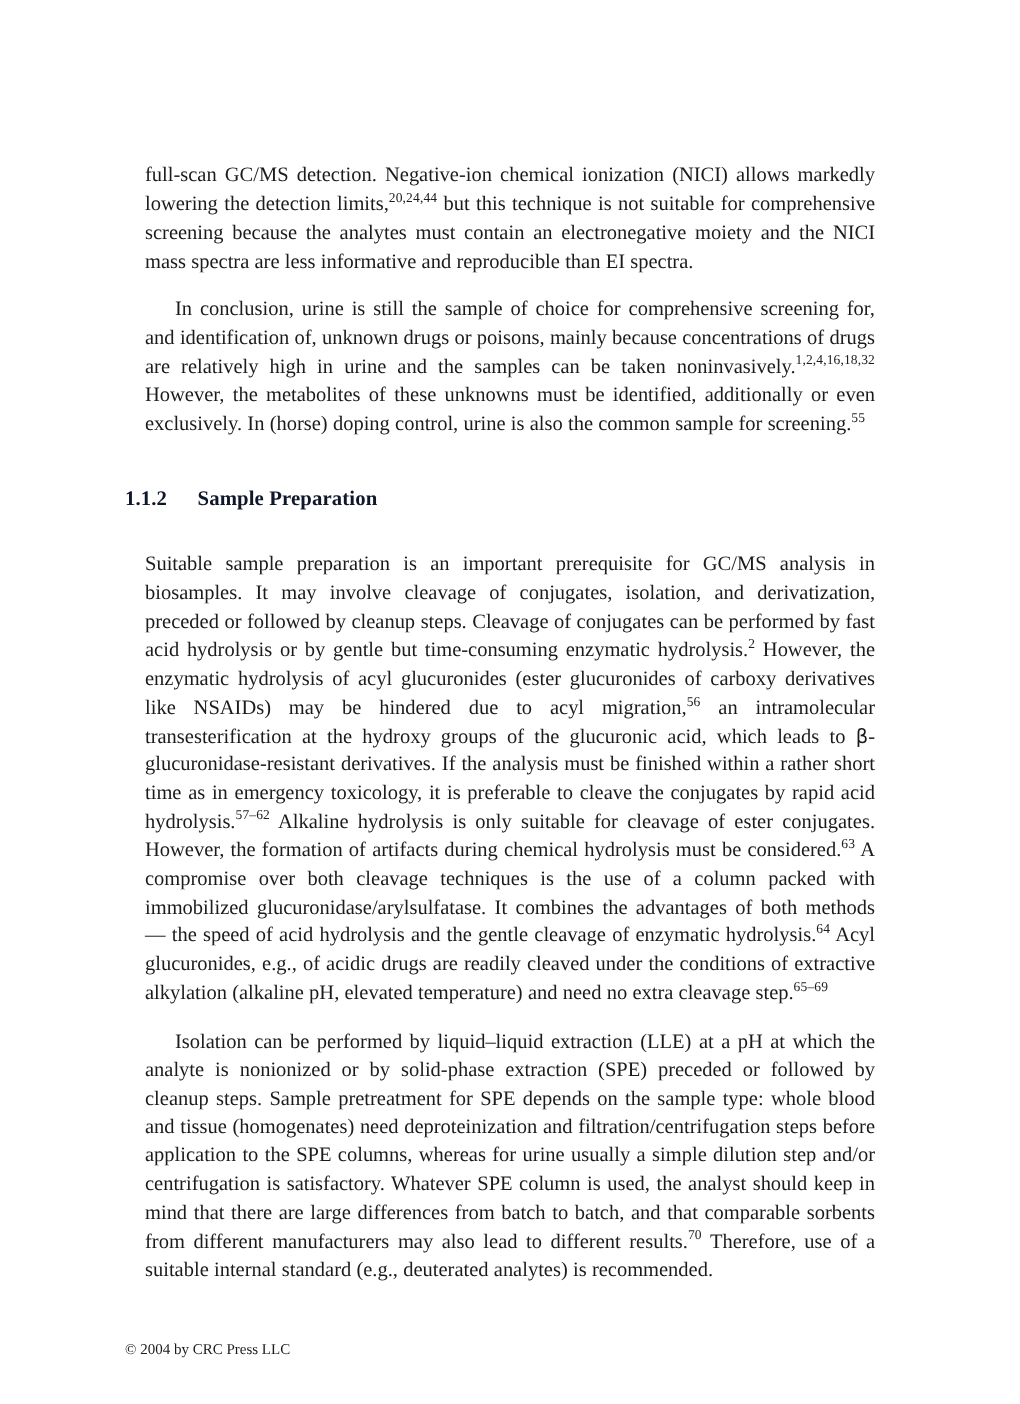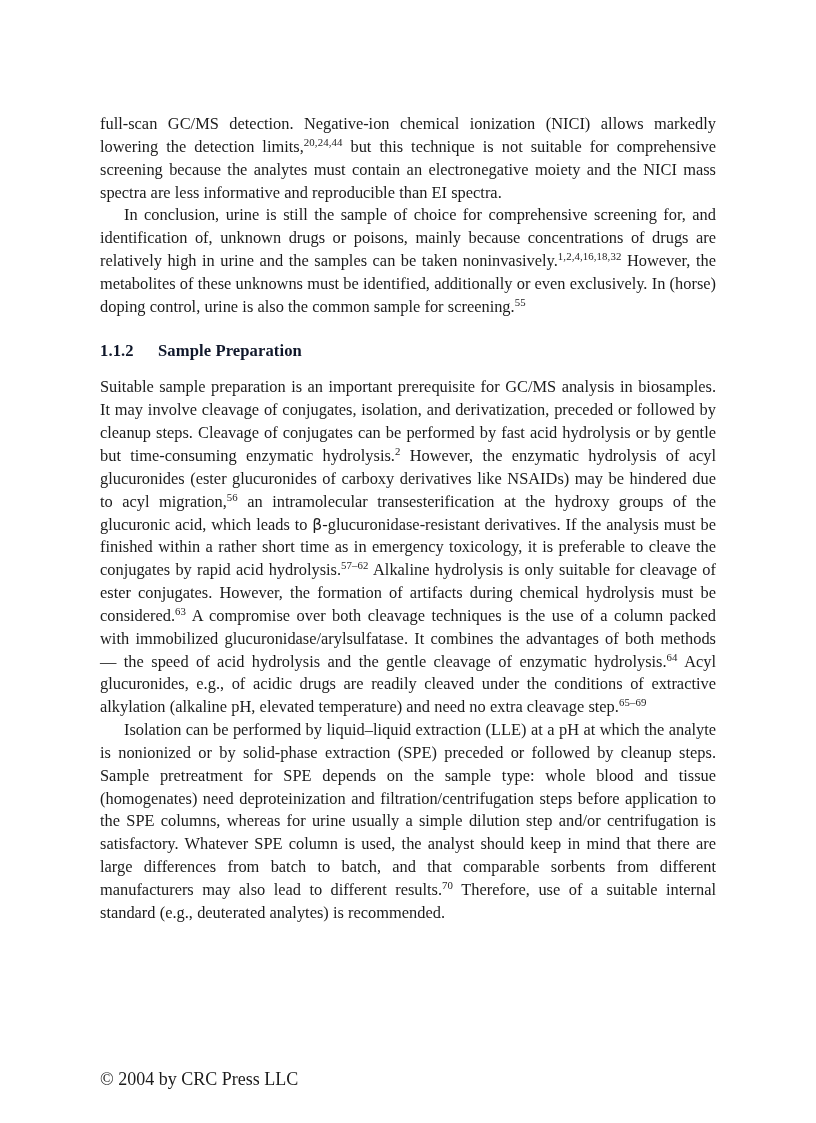--- a/index.html
+++ b/index.html
@@ -25,21 +25,21 @@
   }
 
   .content {
     position: absolute;
     left: 100px;
     top: 113px;
     width: 616px;
   }
 
   p.body-text {
-    margin: 0;
+    margin: 16px;
     font-size: 16.4px;
     line-height: 22.85px;
     text-align: justify;
     text-justify: inter-word;
     color: #1b1b1b;
     -webkit-hyphens: none;
     hyphens: none;
     word-spacing: 0.1px;
   }
 
@@ -70,21 +70,21 @@
     font-size: 0.66em;
     vertical-align: super;
     line-height: 0;
     letter-spacing: 0.1px;
   }
 
   .footer {
     position: absolute;
     left: 100px;
     top: 1070px;
-    font-size: 18px;
+    font-size: 12px;
     line-height: 18px;
     color: #1b1b1b;
     font-family: "Liberation Serif", "DejaVu Serif", serif;
   }
 
   .beta {
     font-family: "DejaVu Sans", sans-serif;
     font-size: 0.95em;
   }
 </style>

